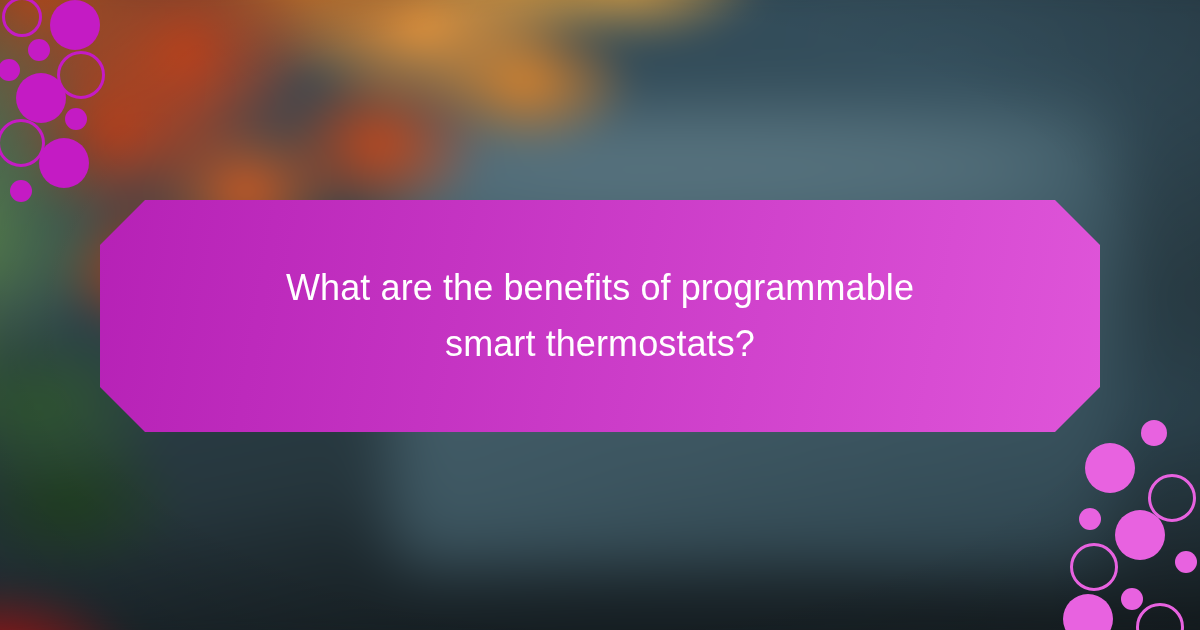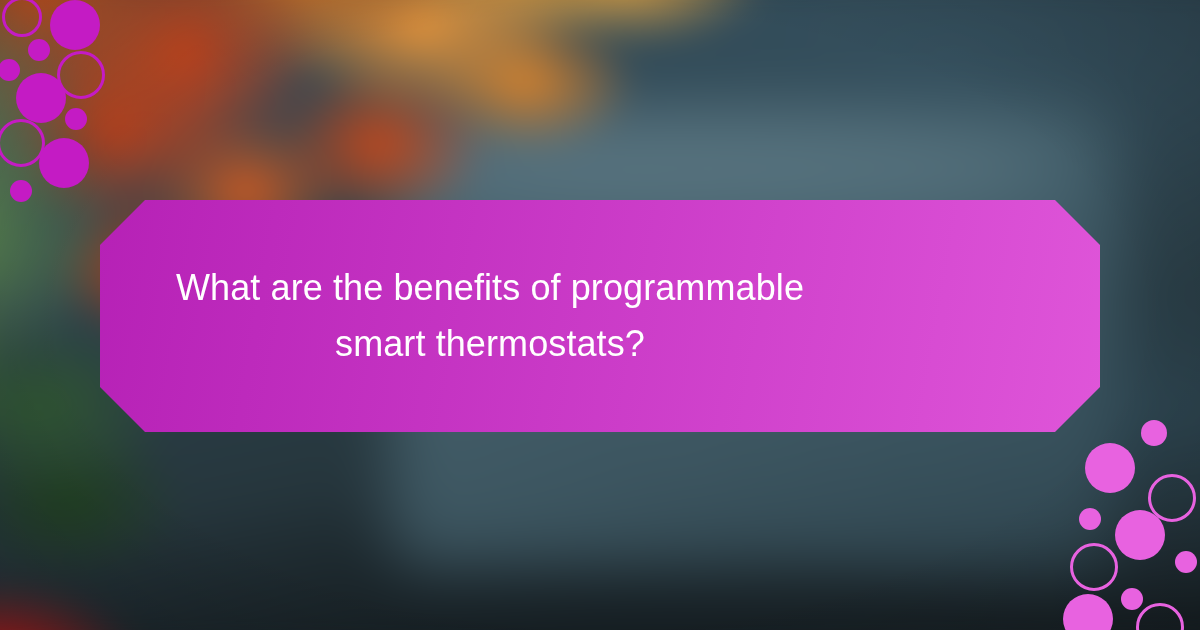--- a/index.html
+++ b/index.html
@@ -108,20 +108,21 @@
     left: 100px;
     top: 200px;
     width: 1000px;
     height: 232px;
     clip-path: polygon(45px 0, 100% 0, 100% 0, calc(100% - 45px) 0,
                        100% 45px, 100% calc(100% - 45px),
                        calc(100% - 45px) 100%, 45px 100%,
                        0 calc(100% - 45px), 0 45px);
     display: flex;
     align-items: center;
+    justify-content: center;
   }
   #banner-title {
     color: #ffffff;
     font-size: 36px;
     line-height: 56px;
     font-weight: 400;
     text-align: center;
     letter-spacing: 0.1px;
     max-width: 700px;
     padding: 0 40px;

